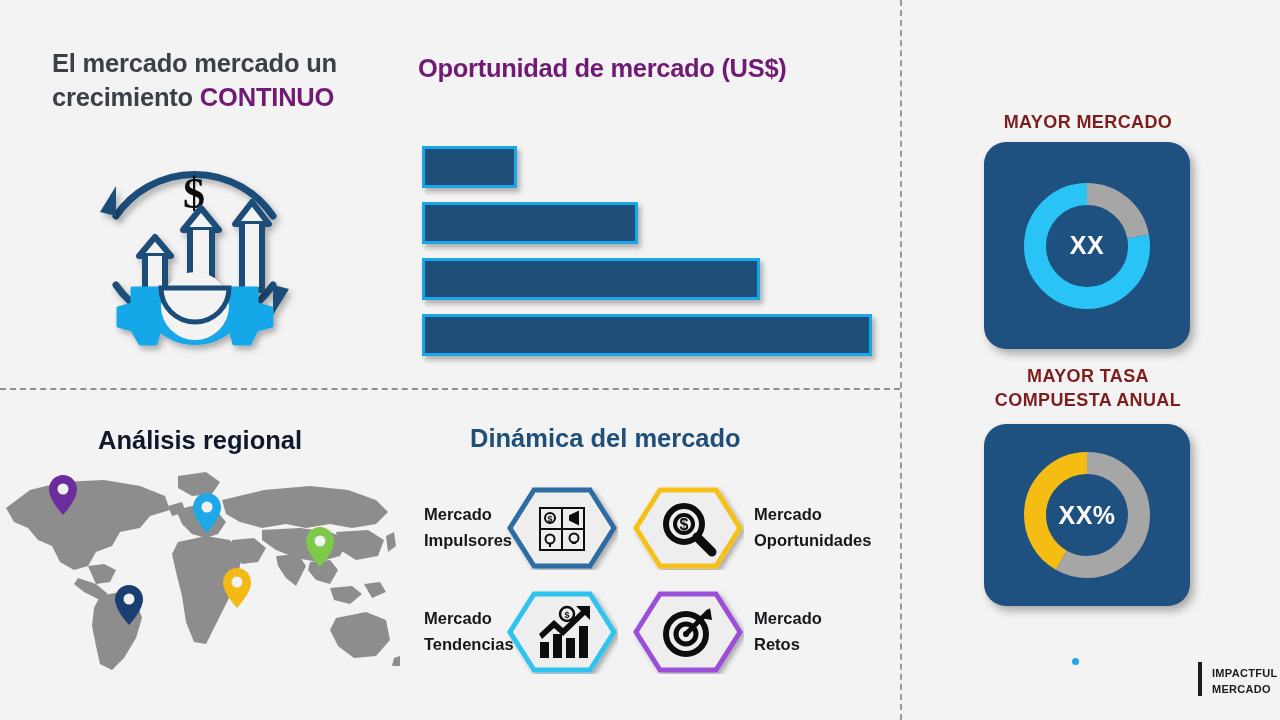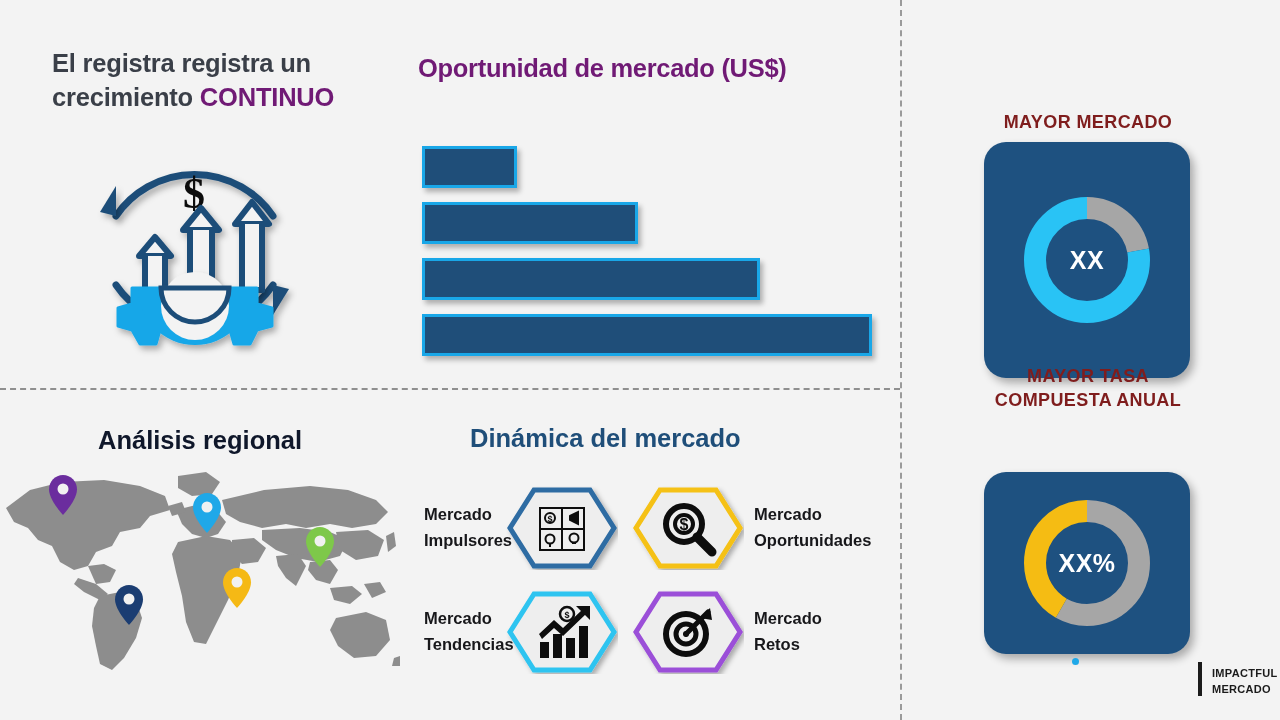--- a/index.html
+++ b/index.html
@@ -71,21 +71,21 @@
   .hex-label.right{left:122px;text-align:left;width:140px;}
   .hex-shape{position:absolute;left:50%;transform:translateX(-50%);top:0;width:112px;height:84px;}
 
   
   .r-title{
     position:absolute;text-align:center;width:260px;left:958px;
     font-size:18px;font-weight:bold;color:#7f1d1d;line-height:1.35;
     letter-spacing:.4px;
   }
   .donut-card{
-    position:absolute;left:984px;width:206px;height:236px;
+    position:absolute;left:984px;width:206px;height:207px;
     background:#1e5180;border-radius:22px;
     box-shadow:4px 5px 9px rgba(0,0,0,.3);
   }
   .donut-card.two{height:182px;}
   .donut-svg{position:absolute;left:50%;top:50%;transform:translate(-50%,-50%);}
   .donut-center{
     position:absolute;left:0;top:0;width:100%;height:100%;
     display:flex;align-items:center;justify-content:center;
     color:#fff;font-weight:bold;pointer-events:none;
   }
@@ -108,21 +108,21 @@
 </style>
 </head>
 <body>
 
 <div id="canvas">
 
   <div class="v-divider"></div>
   <div class="h-divider"></div>
 
   <div class="h-growth">
-    <span>El registra registra un</span><br>
+    <span>El mercado mercado un</span><br>
     <span>crecimiento </span><span class="accent">CONTINUO</span>
   </div>
 
   <div class="growth-icon">
     <svg viewBox="0 0 225 225" width="225" height="225">
       <defs>
         <filter id="sh1" x="-30%" y="-30%" width="180%" height="180%">
           <feDropShadow dx="3" dy="4" stdDeviation="3" flood-color="#000" flood-opacity="0.3"></feDropShadow>
         </filter>
       </defs>
@@ -346,21 +346,21 @@
 
       <circle cx="70" cy="70" r="52" fill="none" stroke="#29c3f5" stroke-width="22" stroke-dasharray="255 72" stroke-dashoffset="-72" transform="rotate(-90 70 70)"></circle>
     </svg>
     <div class="donut-center">
       <span>XX</span>
     </div>
   </div>
 
   <div class="r-title" style="top:364px;white-space:pre-line;">MAYOR TASA
 COMPUESTA ANUAL</div>
-  <div class="donut-card two" style="top:424px;margin-top:48px;">
+  <div class="donut-card two" style="top:424px;">
     <svg class="donut-svg" width="140" height="140" viewBox="0 0 140 140">
 
       <circle cx="70" cy="70" r="52" fill="none" stroke="#a6a6a6" stroke-width="22" stroke-dasharray="190 137" transform="rotate(-90 70 70)"></circle>
 
       <circle cx="70" cy="70" r="52" fill="none" stroke="#f5bc13" stroke-width="22" stroke-dasharray="137 190" stroke-dashoffset="-190" transform="rotate(-90 70 70)"></circle>
     </svg>
     <div class="donut-center">
       <span>XX%</span>
     </div>
   </div>

